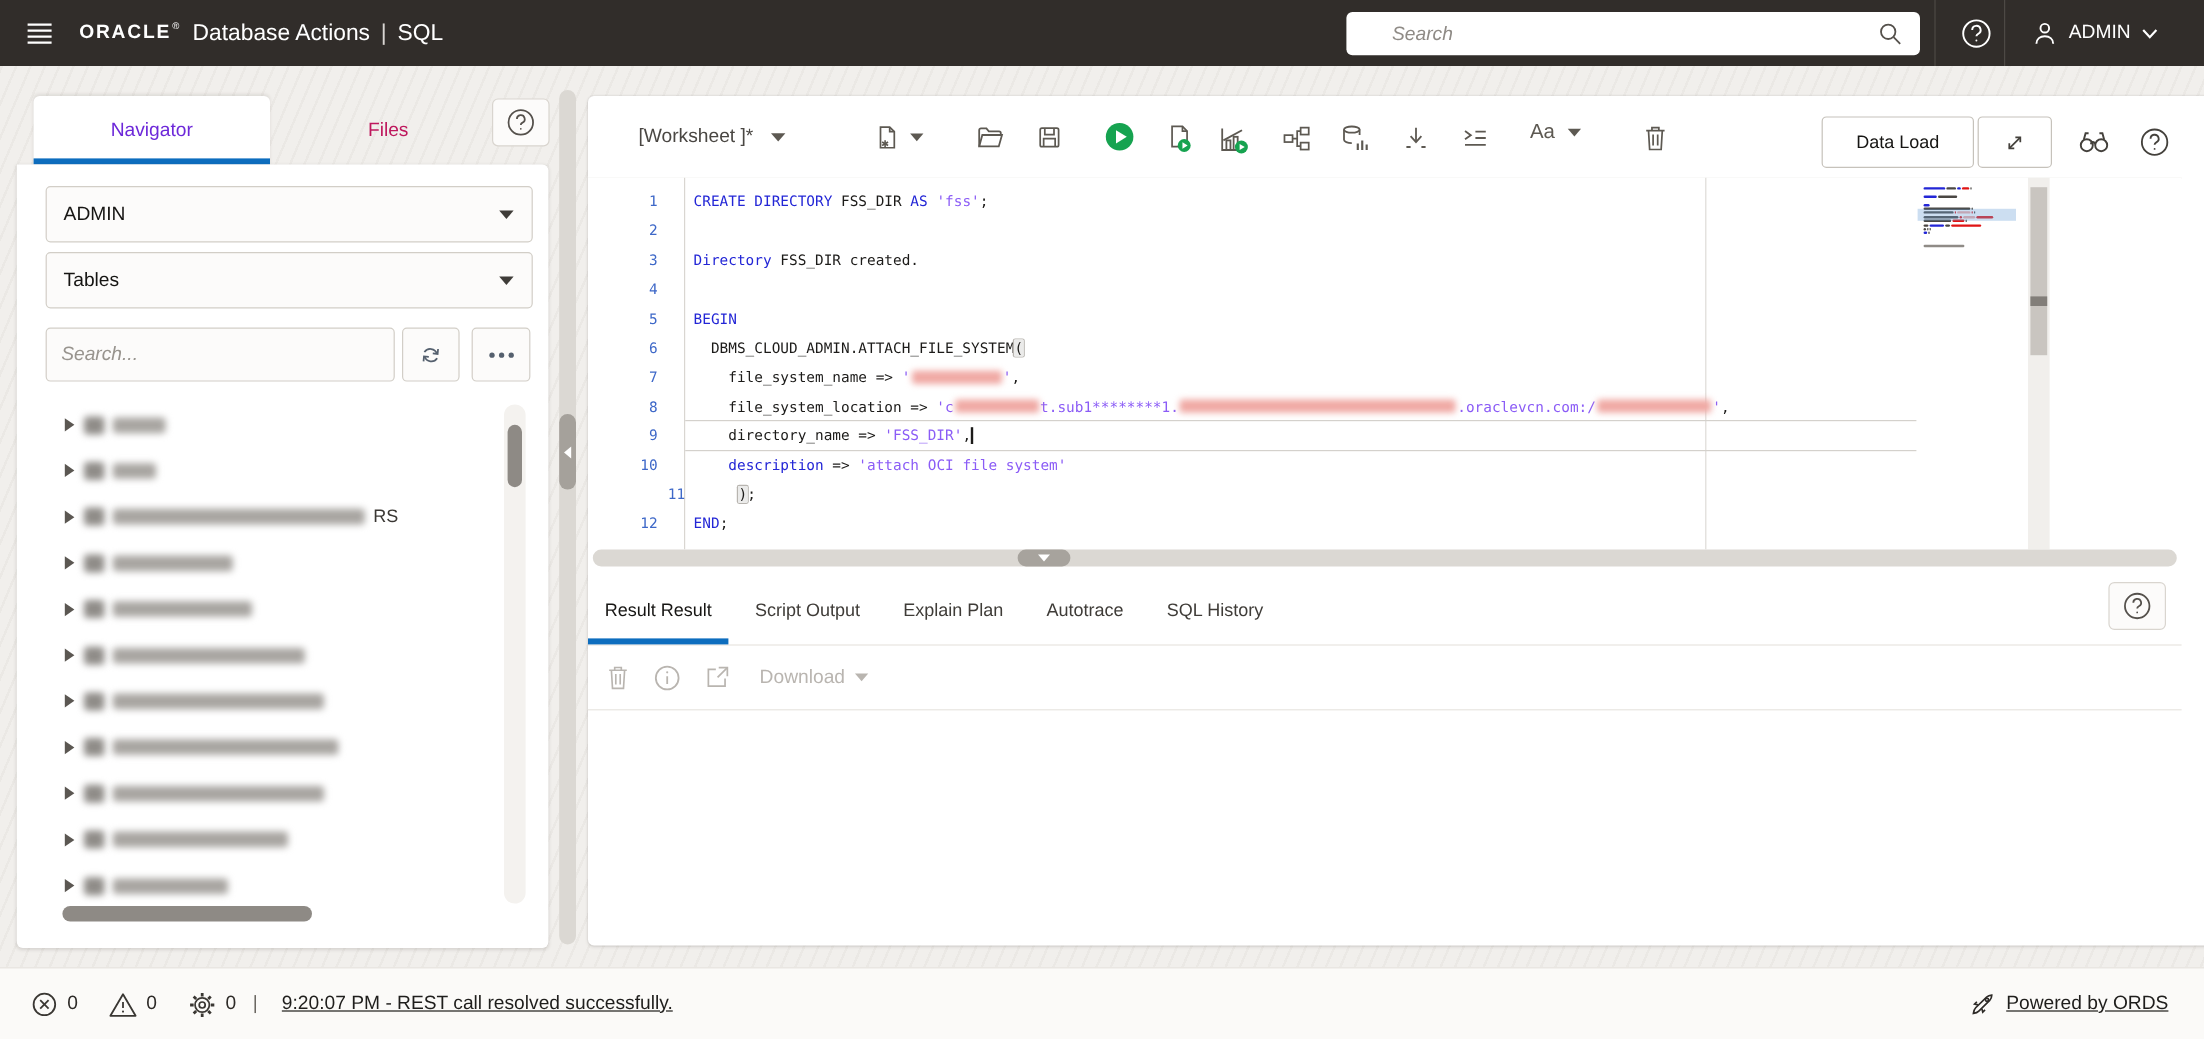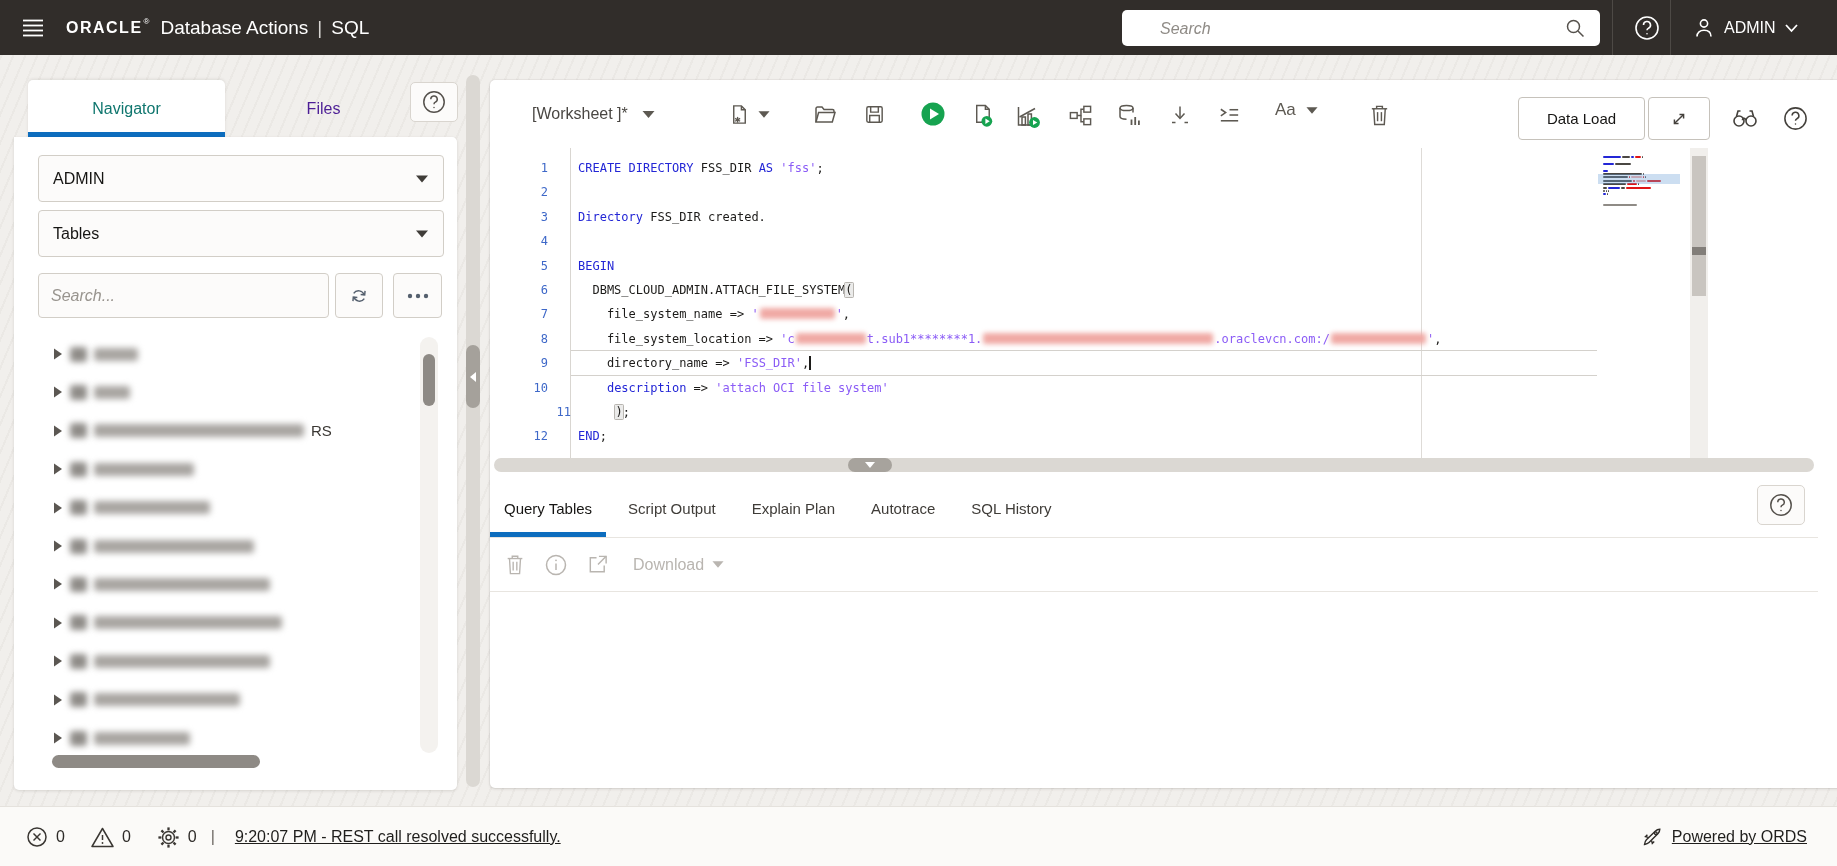--- a/index.html
+++ b/index.html
@@ -29,23 +29,23 @@
   .hsearch input::placeholder{color:#8f8b86;font-style:italic;}
   .hsearch .mag{position:absolute;right:14px;top:7px;}
   .hsep{position:absolute;top:0;width:1px;height:55px;background:#4d4945;}
   .hbtn{position:absolute;top:0;height:55px;display:flex;align-items:center;gap:8px;color:#fff;background:none;border:none;cursor:pointer;font-size:16px;}
   
   .card{position:absolute;background:#fff;border-radius:5px;box-shadow:0 1px 3px rgba(60,50,40,.14),0 0 0 1px rgba(60,50,40,.04);}
   
   .lpanel{position:absolute;left:14px;top:80px;width:443px;height:710px;}
   .lpanel .body{position:absolute;left:0;top:57px;width:443px;height:653px;background:#fff;border-radius:0 5px 5px 5px;box-shadow:0 1px 3px rgba(60,50,40,.14);}
   .ltab{position:absolute;top:0;height:57px;line-height:57px;text-align:center;font-size:16px;cursor:pointer;}
-  .ltab.active{background:#fff;border-radius:5px 5px 0 0;box-shadow:0 -1px 3px rgba(60,50,40,.10);font-weight:400;color:#0f766e;}
+  .ltab.active{background:#fff;border-radius:5px 5px 0 0;box-shadow:0 -1px 3px rgba(60,50,40,.10);font-weight:400;color:#6d28d9;}
   .ltab.active::after{content:"";position:absolute;left:0;right:0;bottom:0;height:5px;background:#0d6dbe;}
-  .ltab.inactive{color:#4c1d95;}
+  .ltab.inactive{color:#be185d;}
   .helpbtn{position:absolute;width:46px;height:38px;background:#fcfbfa;border:1px solid #d9d5cf;border-radius:5px;display:flex;align-items:center;justify-content:center;cursor:pointer;}
   .sel{position:absolute;background:#fcfbfa;border:1px solid #d2cec7;border-radius:4px;font-size:16px;color:#161513;display:flex;align-items:center;padding:0 14px;cursor:pointer;justify-content:space-between;}
   .tinput{position:absolute;background:#fcfbfa;border:1px solid #d2cec7;border-radius:4px;}
   .tinput input{width:100%;height:100%;border:none;outline:none;background:transparent;font-style:italic;font-size:16px;color:#4a4743;padding:0 12px;box-sizing:border-box;font-family:"Liberation Sans",sans-serif;}
   .tinput input::placeholder{color:#98948e;font-style:italic;}
   .sqbtn{position:absolute;background:#fcfbfa;border:1px solid #d2cec7;border-radius:4px;display:flex;align-items:center;justify-content:center;cursor:pointer;}
   .tree{position:absolute;left:24px;top:250px;width:380px;height:424px;overflow:hidden;}
   .trow{position:absolute;left:0;height:34px;display:flex;align-items:center;gap:7px;cursor:pointer;}
   .blob{display:inline-block;height:13px;border-radius:3px;background:#a8a5a1;filter:blur(3px);}
   .blob.icon{width:17px;height:15px;background:#8f8c88;}
@@ -542,21 +542,21 @@
 
   <div class="hsplit">
     <div class="handle">
       <svg width="12" height="8" viewBox="0 0 12 8">
           <polygon points="1,1 11,1 6,7" fill="#ffffff"></polygon>
         </svg>
     </div>
   </div>
 
   <div class="rtabs" id="rtabs">
-      <div class="rtab active">Query Tables</div>
+      <div class="rtab active">Result Result</div>
       <div class="rtab">Script Output</div>
       <div class="rtab">Explain Plan</div>
       <div class="rtab">Autotrace</div>
       <div class="rtab">SQL History</div>
     </div>
   <div class="helpbtn" style="left:1267px;top:405px">
     <svg width="26" height="26" viewBox="0 0 28 28" fill="none" stroke="#55514c" stroke-width="1.6">
         <circle cx="14" cy="14" r="11"></circle>
         <path d="M10.5 11a3.5 3.5 0 1 1 5 3.2c-1 .5-1.5 1-1.5 2.1"></path>
         <circle cx="14" cy="19.8" r="0.8" fill="#55514c" stroke="none"></circle>

